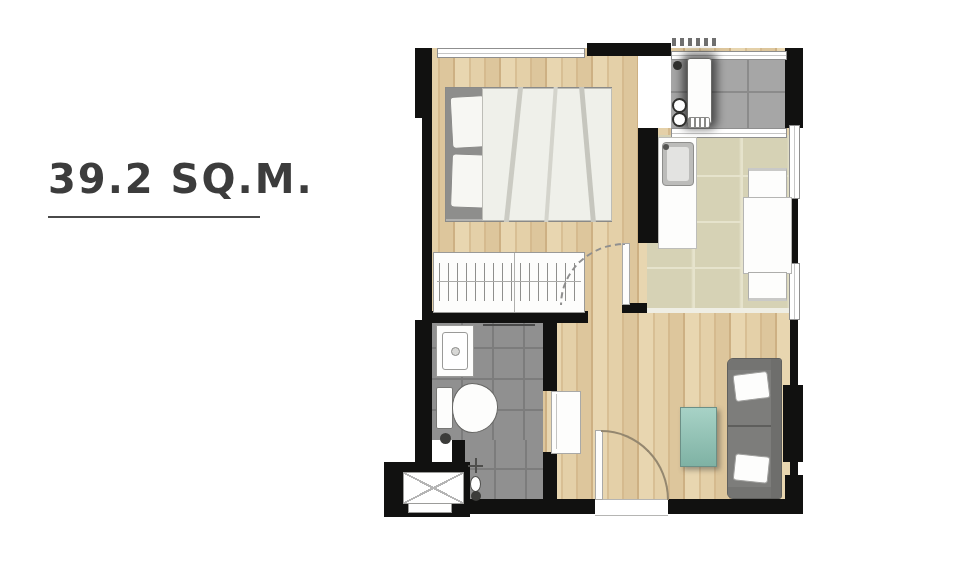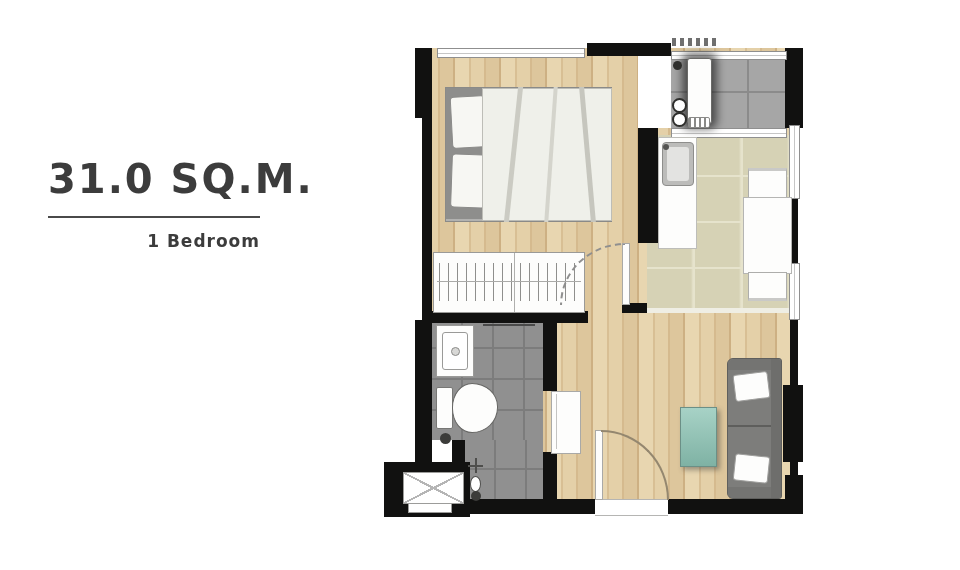--- a/index.html
+++ b/index.html
@@ -38,23 +38,22 @@
   .arc-entry{position:absolute;border-top:2px solid #94876f;border-right:2px solid #94876f;border-top-right-radius:100%;}
   .xbox{background:
     linear-gradient(to top right,transparent calc(50% - 1px),#b5b5b5 calc(50% - 1px) calc(50% + 1px),transparent calc(50% + 1px)),
     linear-gradient(to bottom right,transparent calc(50% - 1px),#b5b5b5 calc(50% - 1px) calc(50% + 1px),transparent calc(50% + 1px)),
     #ffffff;border:1px solid #9c9c9a;}
 </style>
 </head>
 <body>
 
 <div class="info">
-  <div class="area">31.0 SQ.M.</div>
+  <div class="area">39.2 SQ.M.</div>
   <div class="rule"></div>
-  <div class="sub">1 Bedroom</div>
 </div>
 
 <div class="plan">
 
   <div class="abs floor-wood" style="left:55px;top:23px;width:365px;height:451px;"></div>
   <div class="abs" style="left:268px;top:31px;width:33px;height:72px;background:#fff;"></div>
   <div class="abs floor-balcony" style="left:301px;top:33px;width:114px;height:70px;"></div>
   <div class="abs floor-kitchen" style="left:277px;top:110px;width:143px;height:178px;"></div>
   <div class="abs" style="left:277px;top:283px;width:143px;height:5px;background:#efeee4;"></div>
   <div class="abs floor-bath" style="left:62px;top:298px;width:111px;height:117px;"></div>

